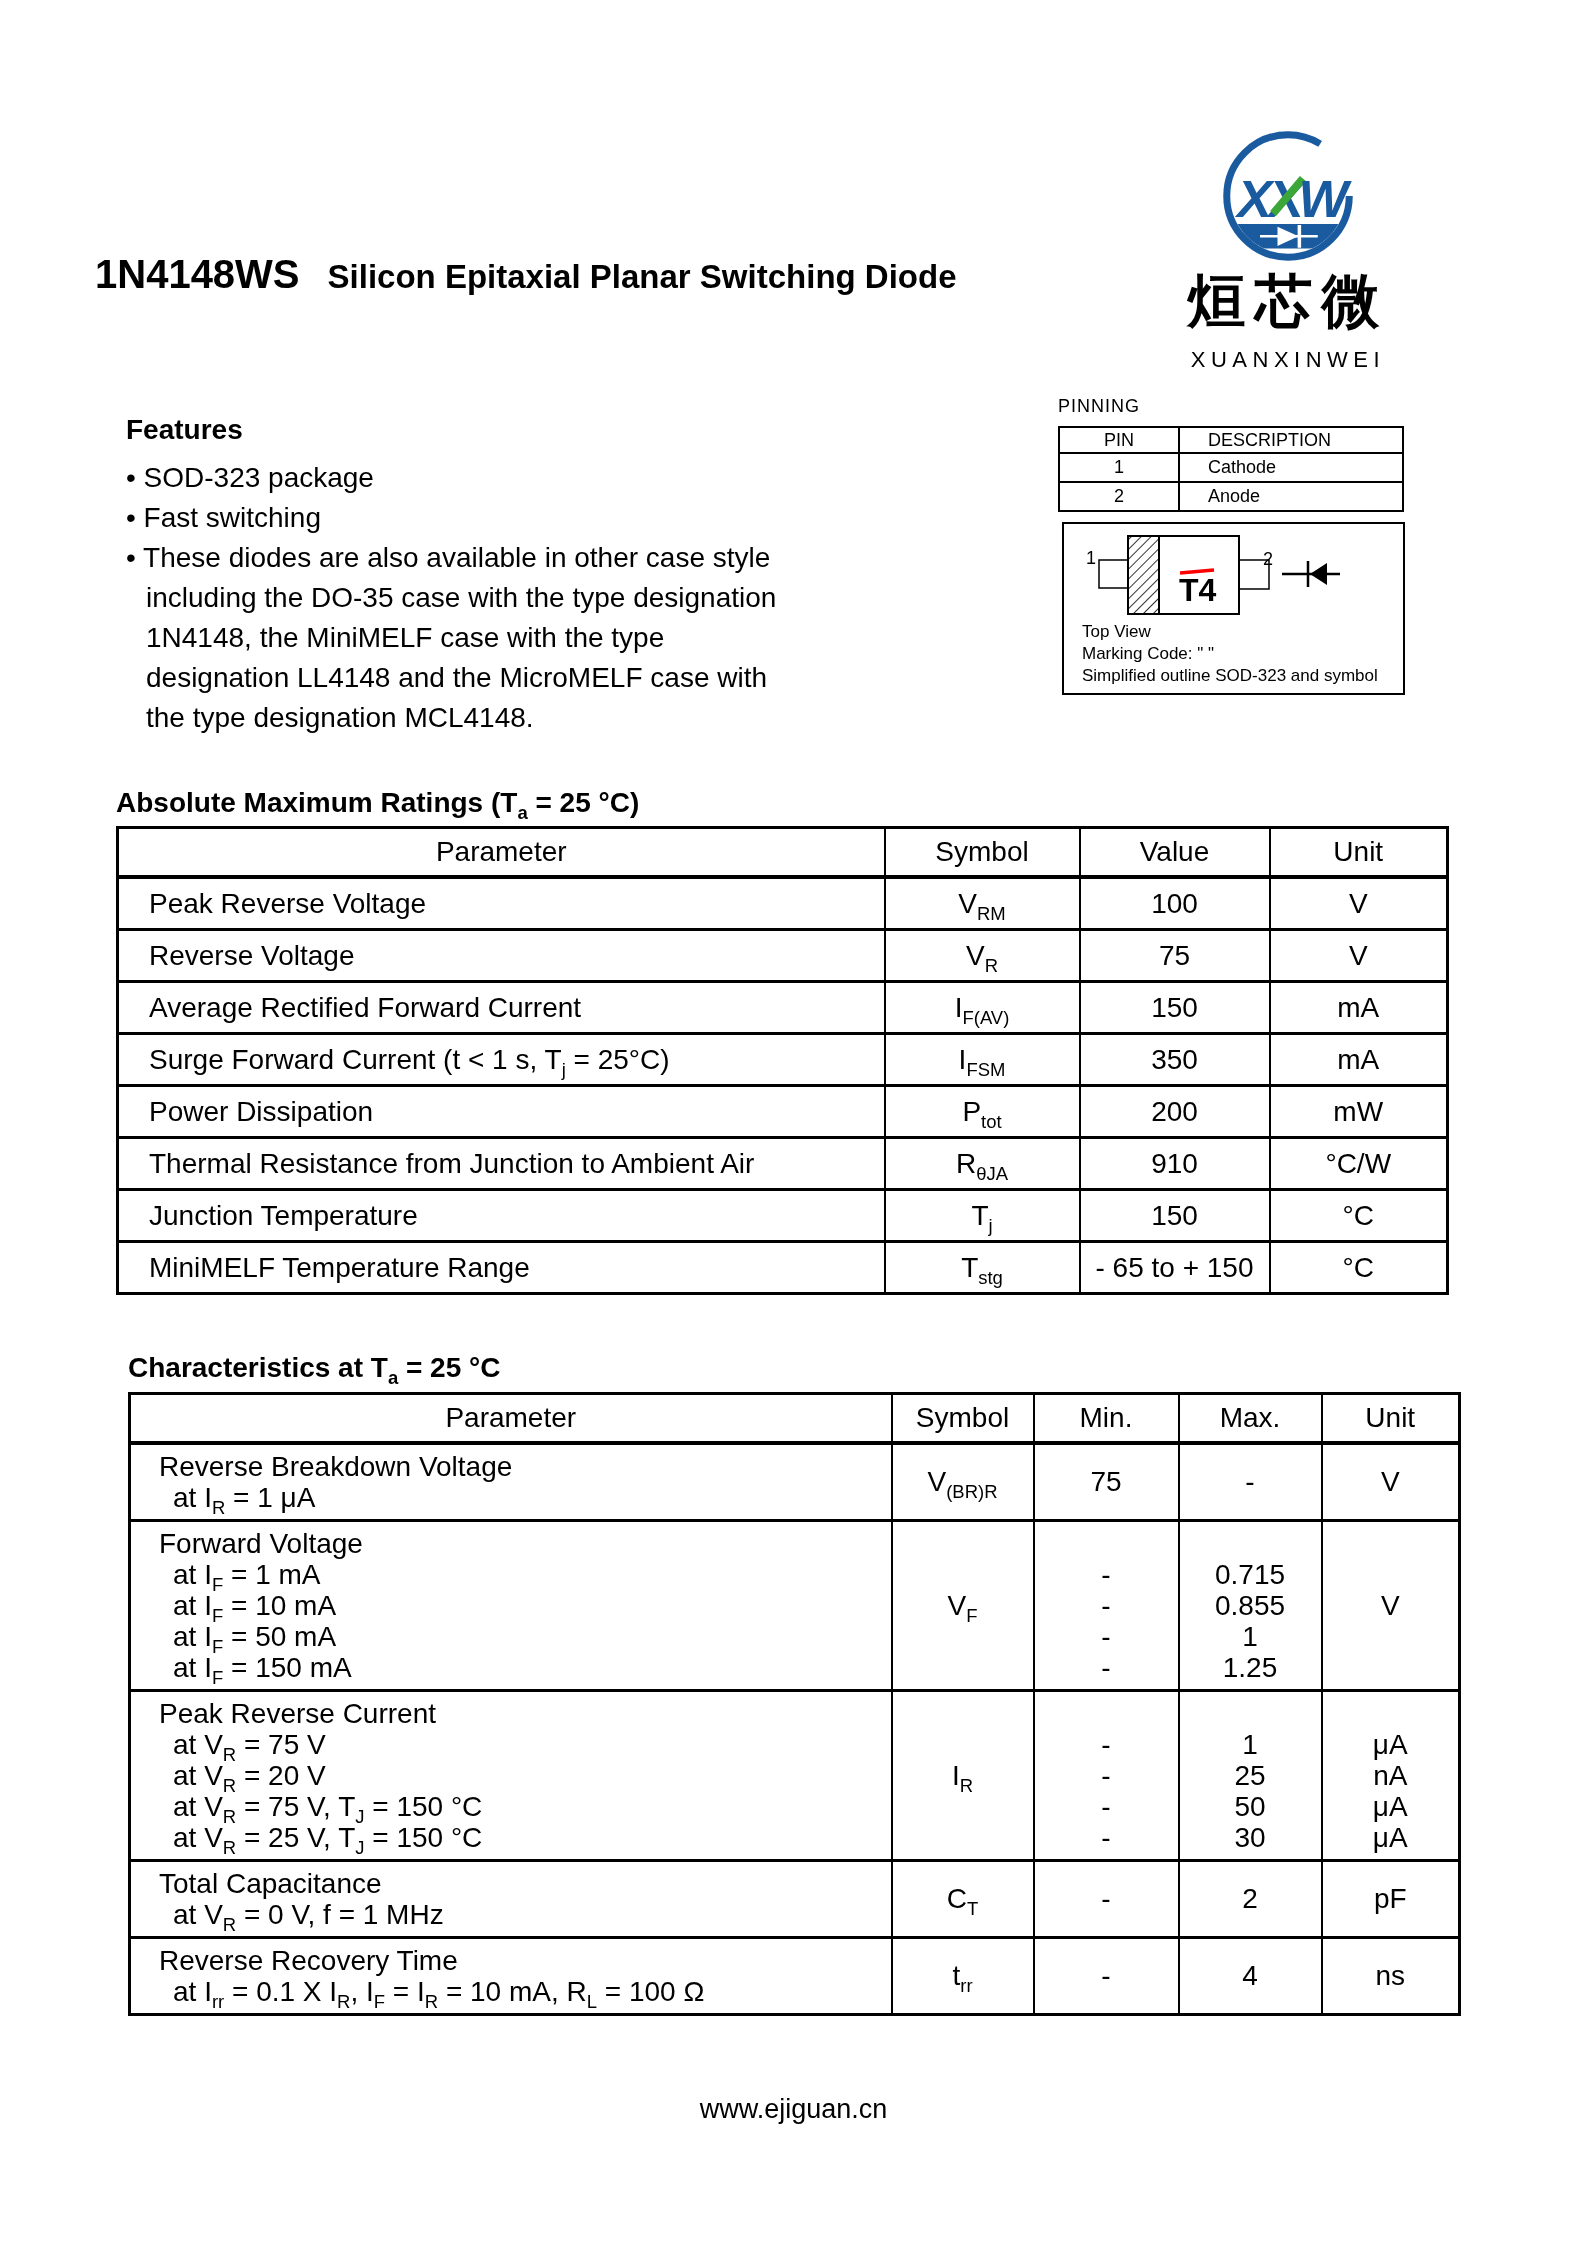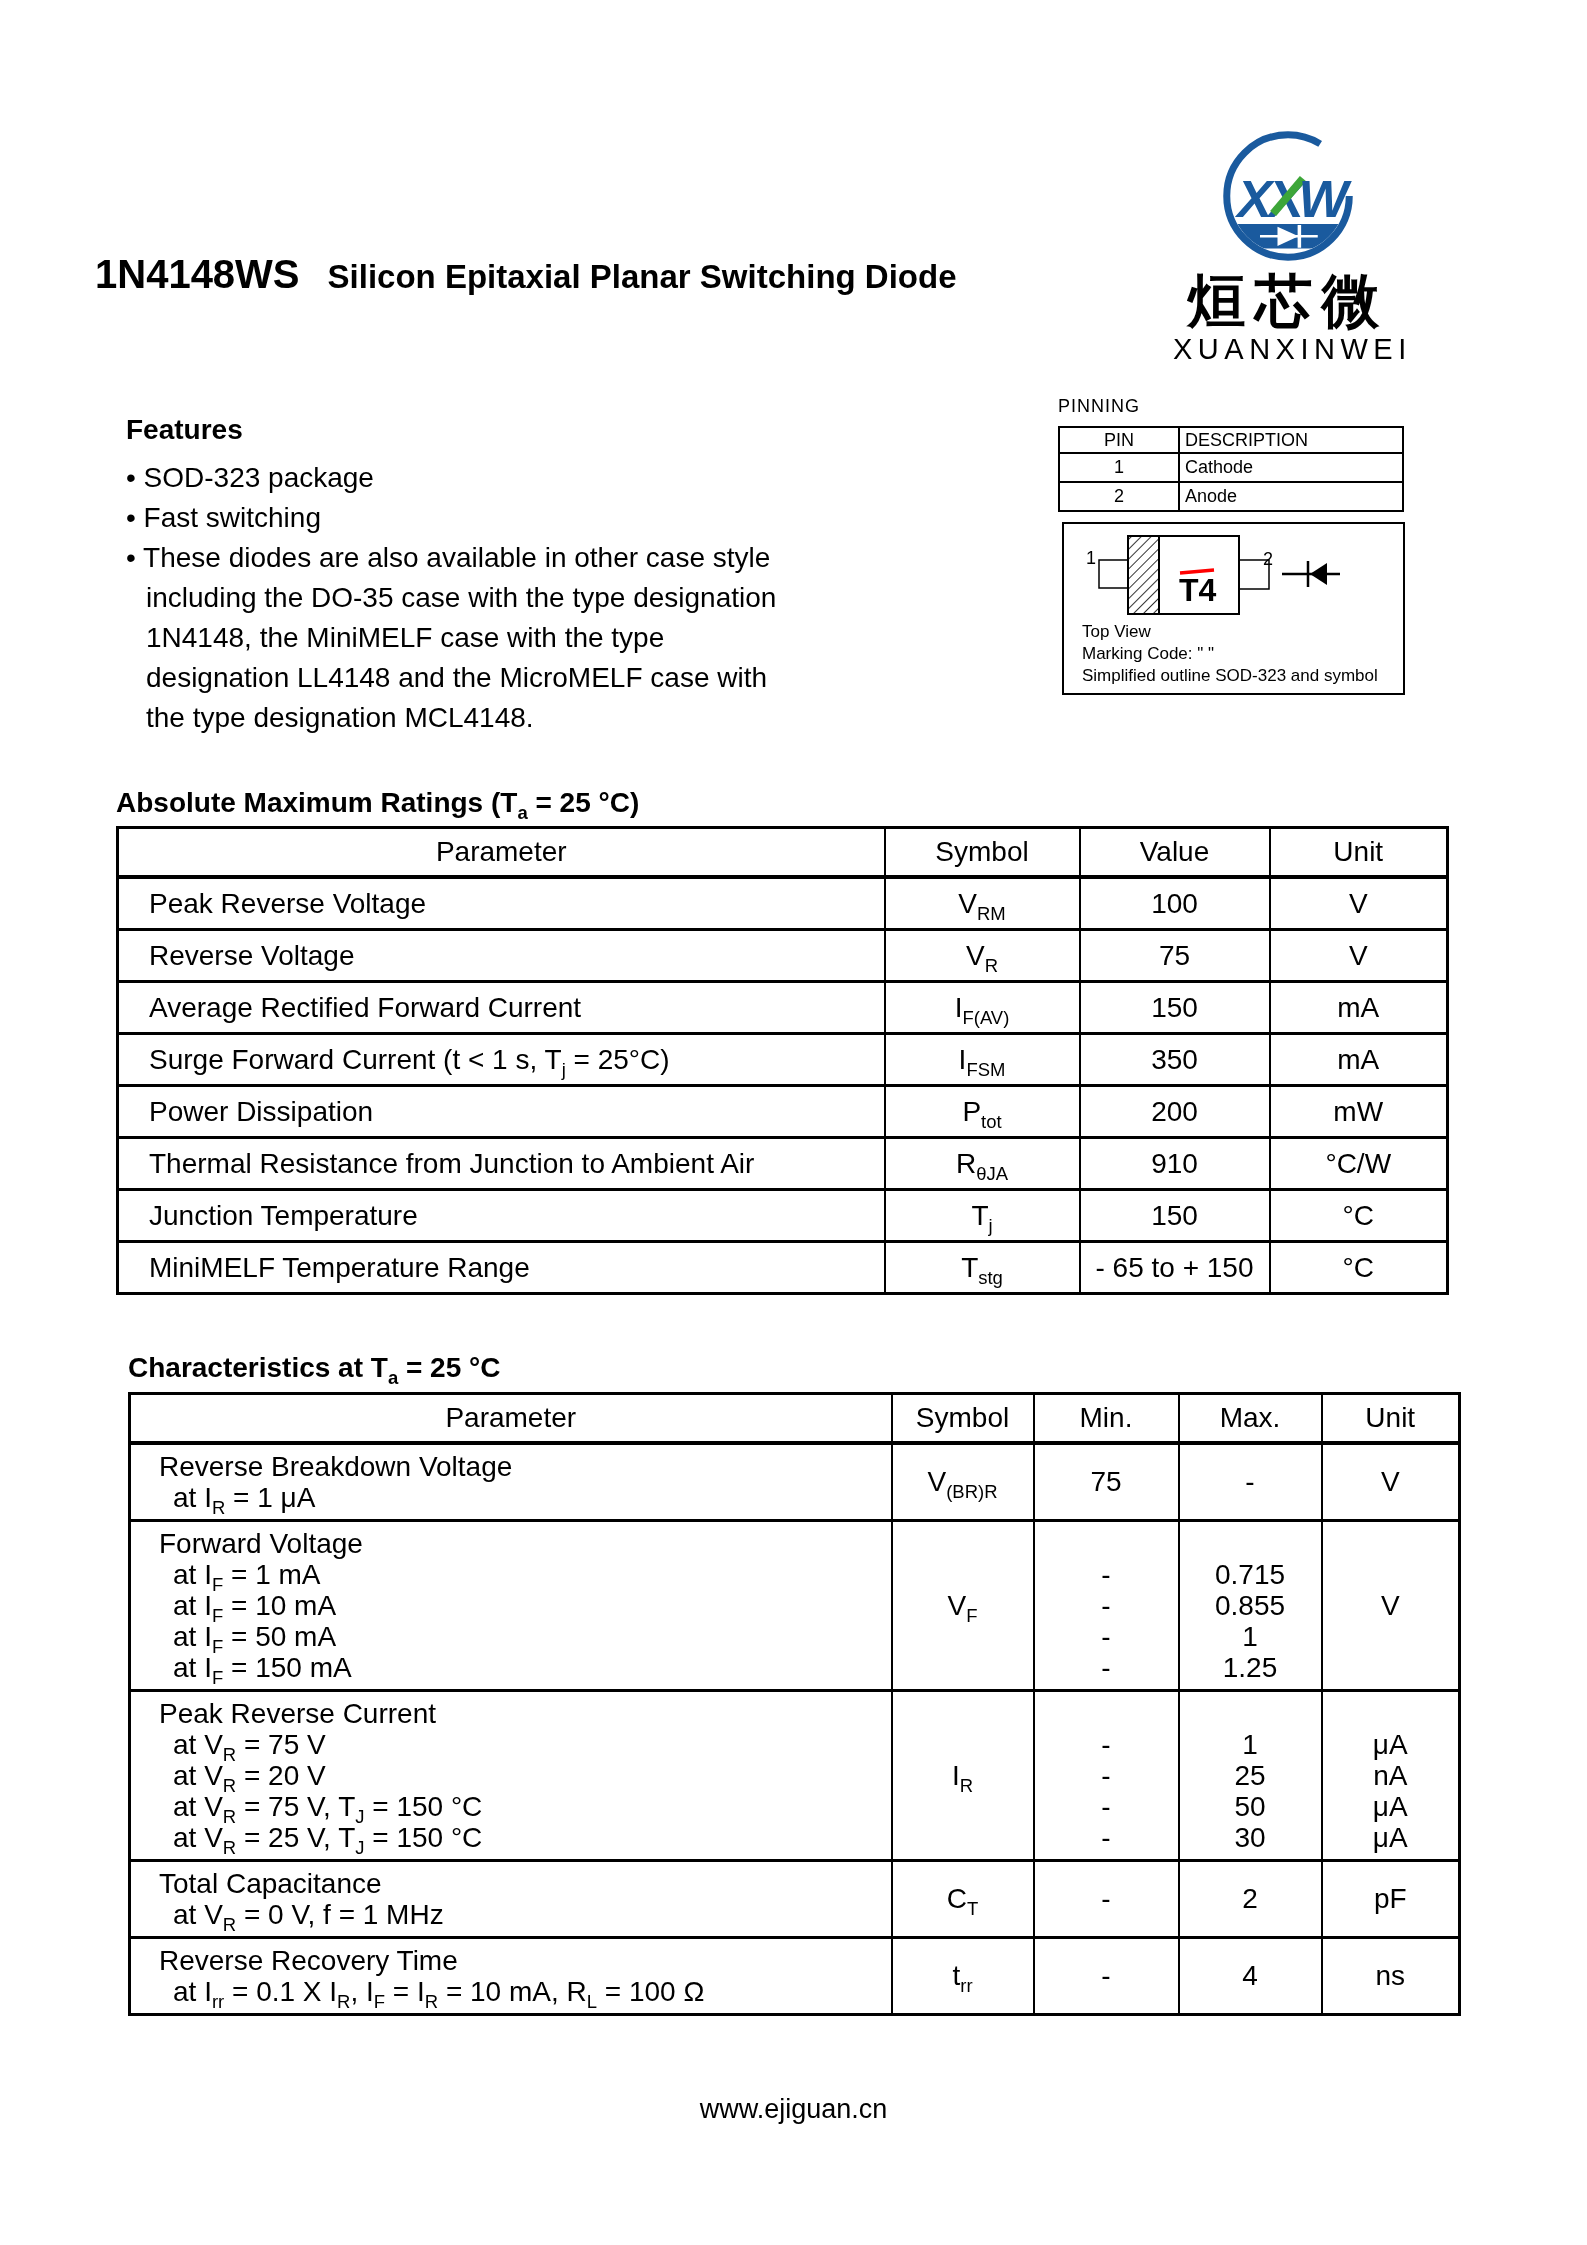--- a/index.html
+++ b/index.html
@@ -8,37 +8,37 @@
 
   
   .titlebar{position:absolute;left:95px;top:252px;display:flex;align-items:baseline;gap:28px;white-space:nowrap;}
   .titlebar .model{font-size:40px;font-weight:bold;}
   .titlebar .desc{font-size:33px;font-weight:bold;}
 
   
   .logo{position:absolute;left:1173px;top:126px;width:230px;text-align:center;}
   .logo svg{display:block;margin:0 auto;}
   .logo-cn{margin-top:2px;font-size:58px;font-weight:bold;letter-spacing:9px;line-height:66px;white-space:nowrap;}
-  .logo-en{margin-top:2px;font-size:29px;letter-spacing:5.5px;line-height:26px;white-space:nowrap;}
+  .logo-en{margin-top:13px;font-size:22px;letter-spacing:5.5px;line-height:26px;white-space:nowrap;}
 
   
   .features{position:absolute;left:126px;top:414px;width:780px;}
   .features h2{margin:0 0 12px 0;font-size:28px;font-weight:bold;}
   .feature-item{font-size:28px;line-height:40px;white-space:pre-line;padding-left:20px;text-indent:-20px;}
 
   
   .pinning{position:absolute;left:1058px;top:396px;}
   .pinning-label{font-size:18px;letter-spacing:1px;margin-bottom:9px;}
   table{border-collapse:collapse;table-layout:fixed;}
   .pin-table{width:344px;border:2px solid #d946ef;}
   .pin-table th,.pin-table td{border:2px solid #000;font-size:18px;font-weight:normal;text-align:left;padding:0;}
   .pin-table th{height:24px;}
   .pin-table td{height:27px;}
   .pin-table .c1{text-align:center;}
-  .pin-table .c2{padding-left:5px;}
+  .pin-table .c2{padding-left:28px;}
 
   .pkg-box{position:absolute;left:4px;top:126px;width:339px;height:169px;border:2px solid #000;}
   .pkg-captions{position:absolute;left:18px;top:97px;font-size:17px;line-height:22px;}
 
   
   .sec-h{font-size:28px;font-weight:bold;margin:0;}
 
   
   .amr{position:absolute;left:116px;top:787px;}
   .amr .sec-h{margin-bottom:7px;}

